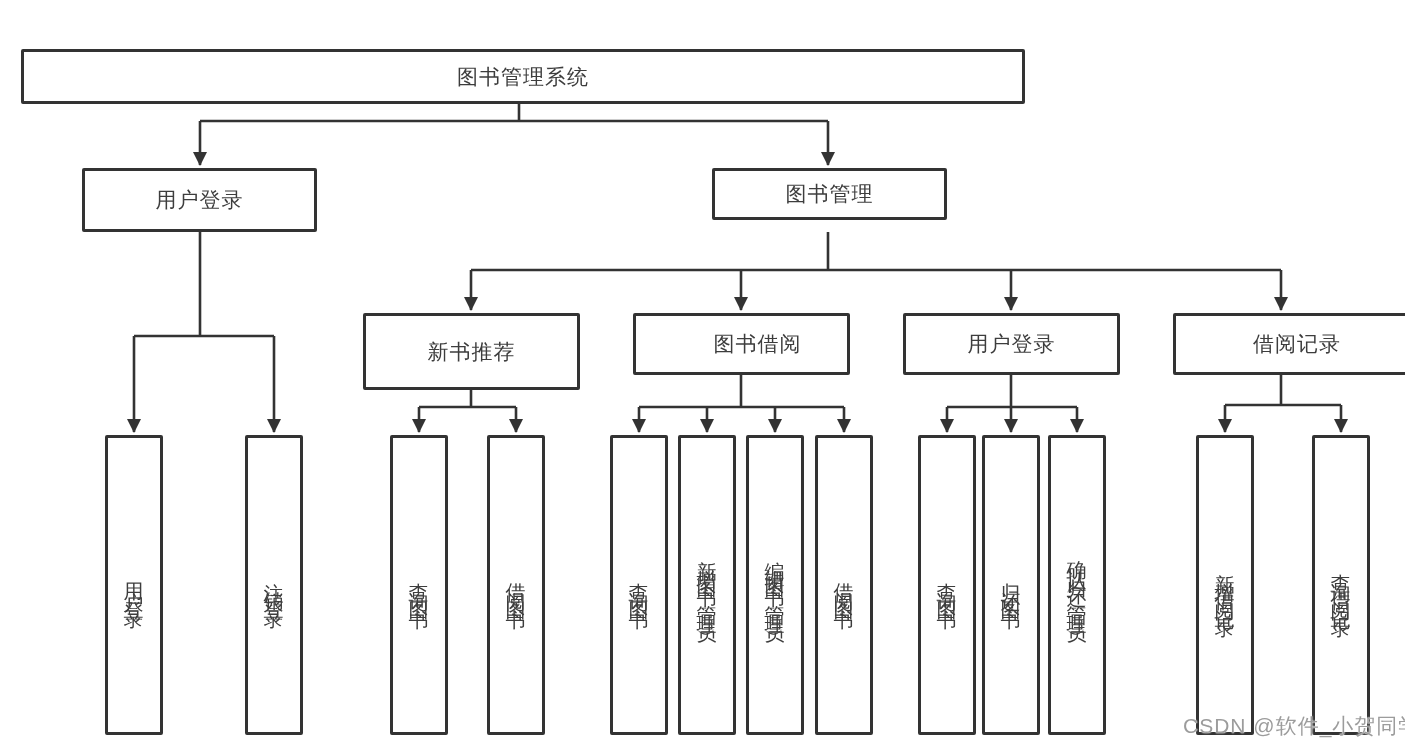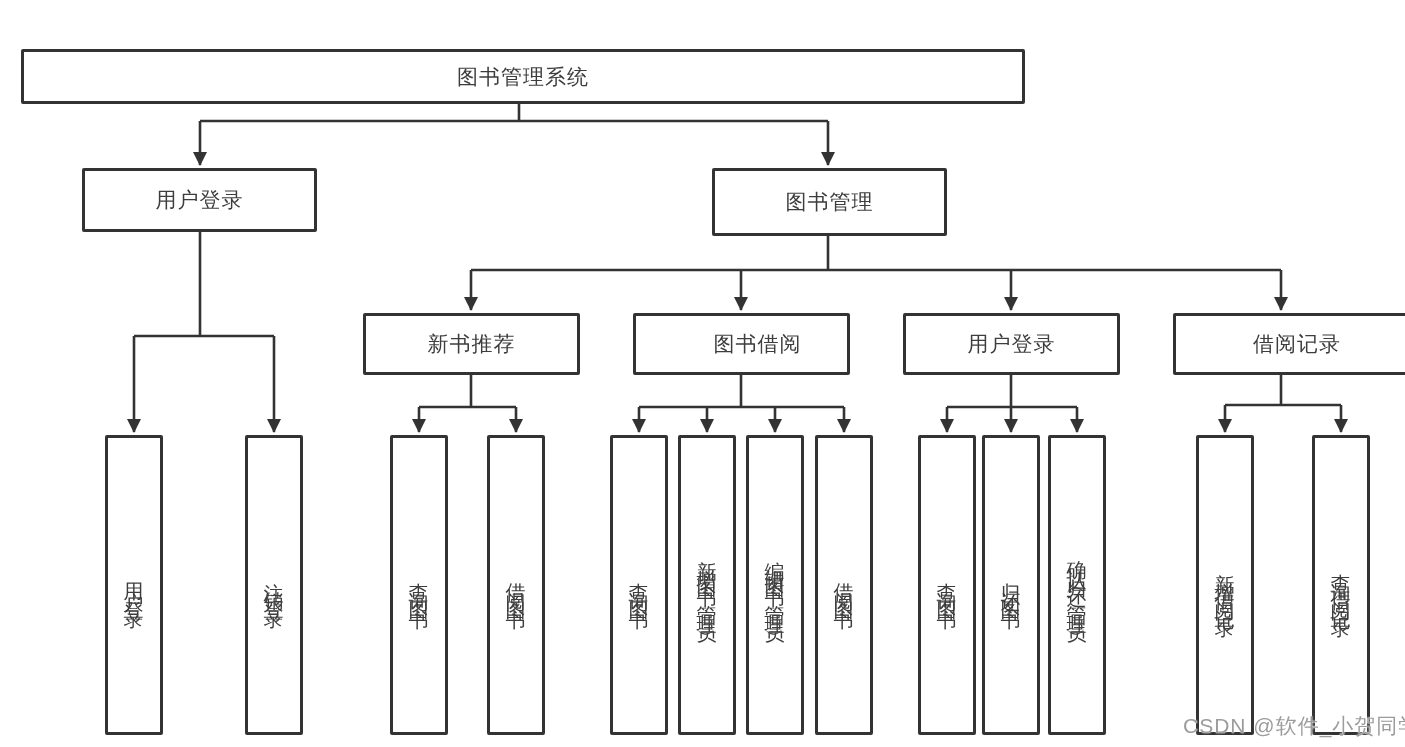--- a/index.html
+++ b/index.html
@@ -91,25 +91,25 @@
     <path d="M1341 405 V432" marker-end="url(#arrow)"></path>
   </svg>
 
   <div class="box h-box" style="left:21px; top:13px; width:1004px; height:55px;margin-top:36px;">
     <span>图书管理系统</span>
   </div>
 
   <div class="box h-box" style="left:82px; top:168px; width:235px; height:64px;">
     <span>用户登录</span>
   </div>
-  <div class="box h-box" style="left:712px; top:168px; width:235px; height:68px;">
+  <div class="box h-box" style="left:712px; top:168px; width:235px; height:52px;">
     <span>图书管理</span>
   </div>
 
-  <div class="box h-box" style="left:363px; top:313px; width:217px; height:62px;">
+  <div class="box h-box" style="left:363px; top:313px; width:217px; height:77px;">
     <span>新书推荐</span>
   </div>
   <div class="box h-box" style="left:633px; top:313px; width:217px; height:62px;padding-left:32px;">
     <span>图书借阅</span>
   </div>
   <div class="box h-box" style="left:903px; top:313px; width:217px; height:62px;">
     <span>用户登录</span>
   </div>
   <div class="box h-box" style="left:1173px; top:313px; width:248px; height:62px;">
     <span>借阅记录</span>

